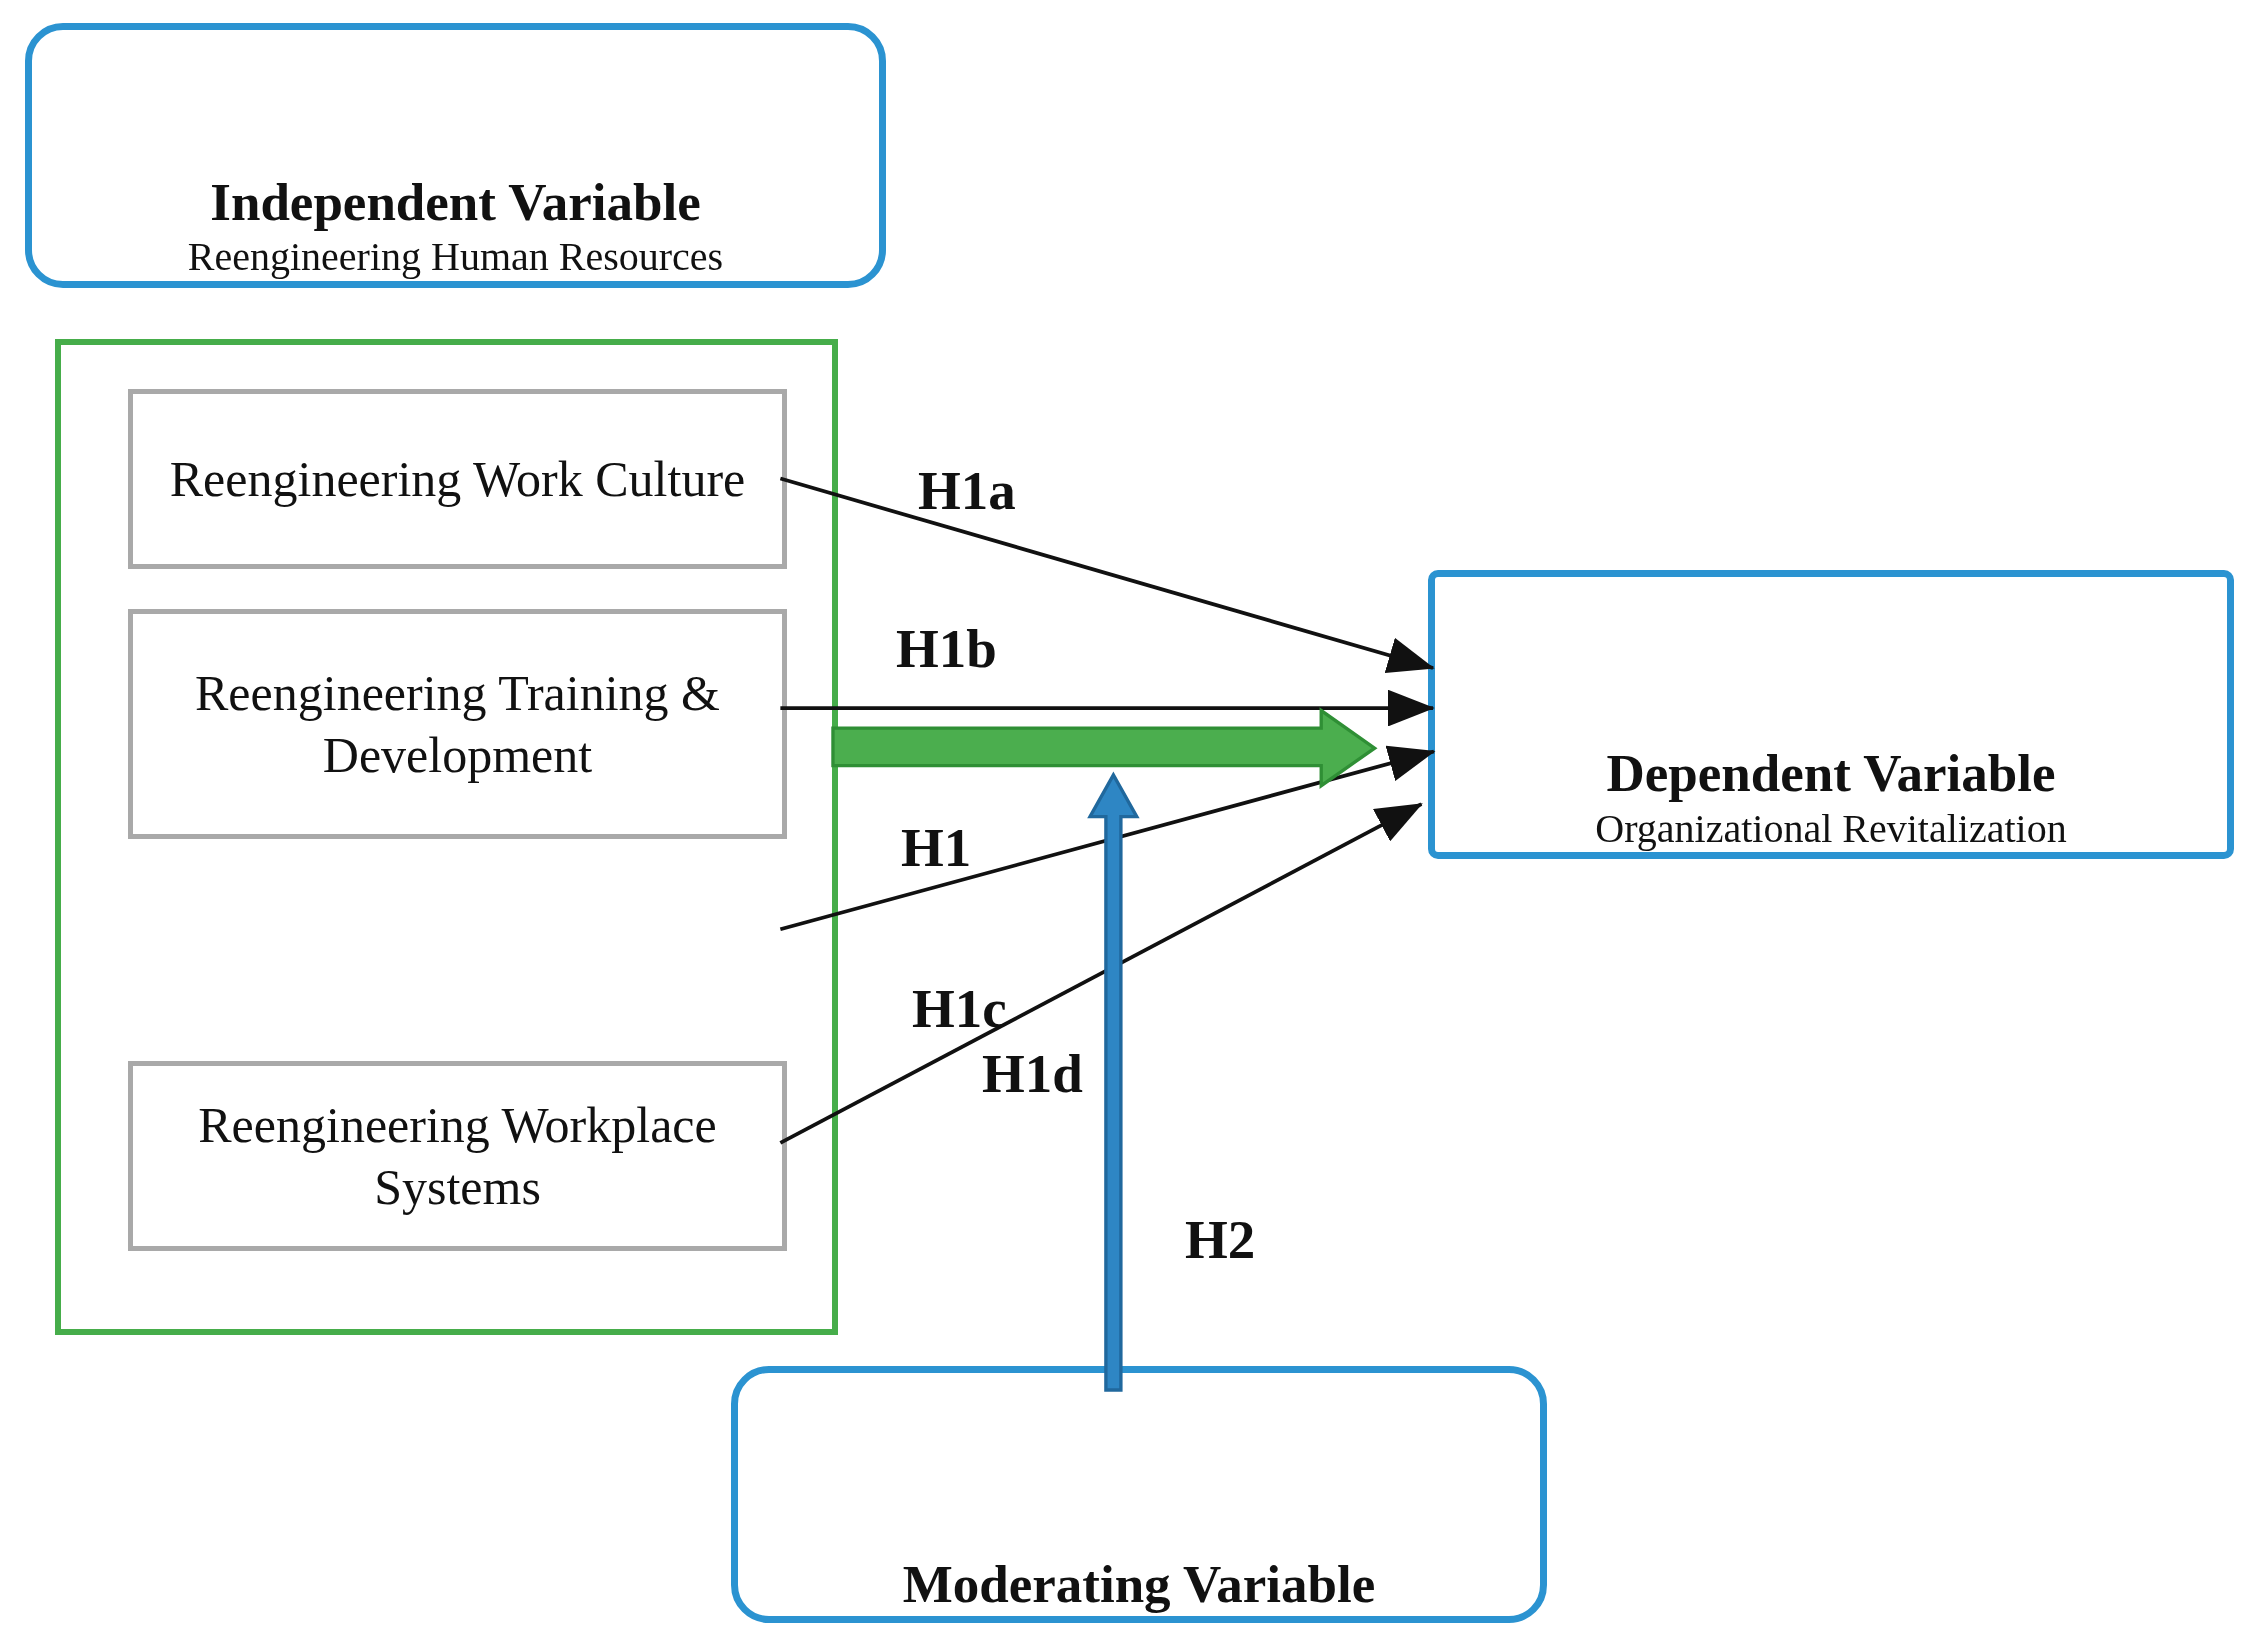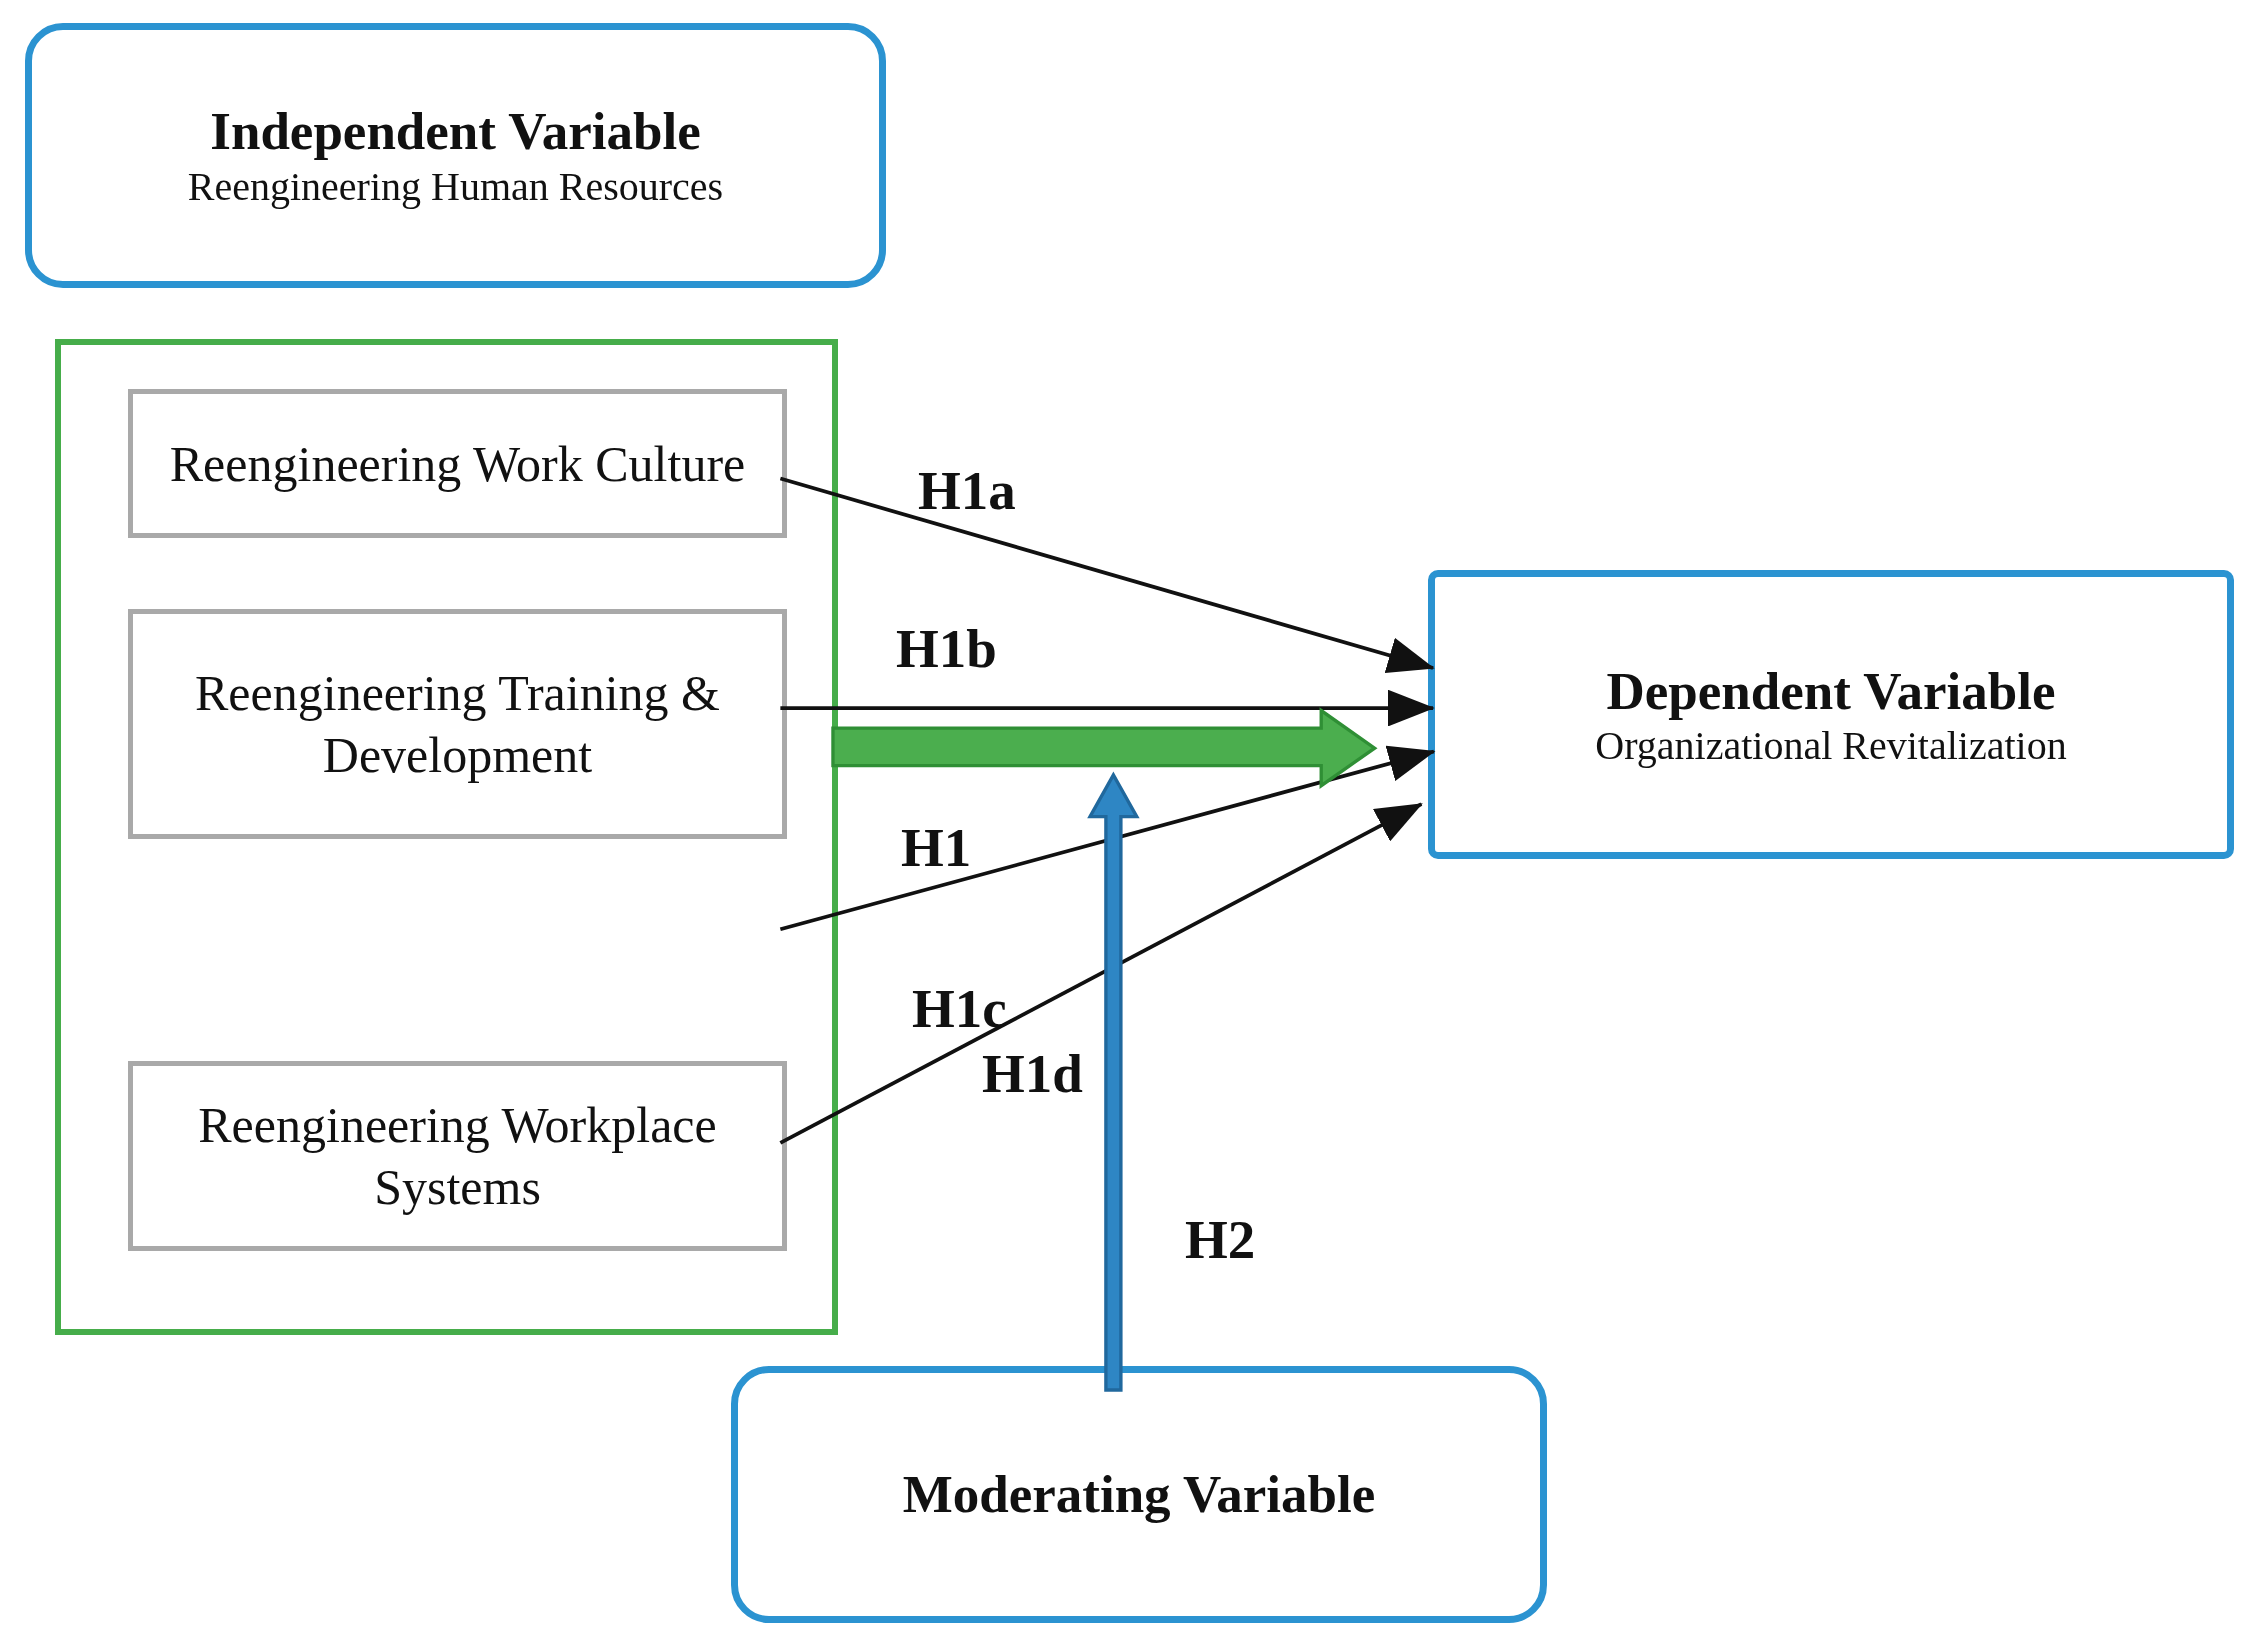--- a/index.html
+++ b/index.html
@@ -1,20 +1,20 @@
 <!DOCTYPE html>
 <html style="font-size:13.4px"><head>
 <meta charset="utf-8">
 <style>
   html,body{margin:0;padding:0;background:#ffffff;}
   body{font-family:"Liberation Serif","DejaVu Serif",serif;color:#111;}
   #canvas{position:relative;width:2261px;height:1634px;background:#fff;overflow:hidden;}
 
   .vbox{position:absolute;box-sizing:border-box;border:7.5px solid #2B93D1;border-radius:38px;
-        background:#fff;display:flex;flex-direction:column;align-items:center;justify-content:center;
+        background:#fff;display:flex;flex-direction:column;align-items:center;justify-content:flex-end;
         text-align:center;z-index:1;}
   .vbox .heading{font-weight:bold;font-size:53px;line-height:1.18;}
   .vbox .sublabel{font-size:40px;line-height:1.18;}
 
   .group-box{position:absolute;box-sizing:border-box;border:6.7px solid #46AD4A;background:#fff;z-index:1;}
 
   .component{position:absolute;box-sizing:border-box;border:5.8px solid #A9A9A9;background:#fff;
              display:flex;align-items:center;justify-content:center;text-align:center;
              font-size:50px;line-height:1.24;z-index:2;}
 
@@ -27,21 +27,21 @@
 
 <div id="canvas">
 
   <div class="vbox" style="left:25px;top:22.5px;width:861px;height:265px;">
     <div class="heading">Independent Variable</div>
     <div class="sublabel">Reengineering Human Resources</div>
   </div>
 
   <div class="group-box" style="left:55px;top:339px;width:783px;height:996px;"></div>
 
-  <div class="component" style="left:128px;top:389px;width:659px;height:149px;text-align:right;">
+  <div class="component" style="left:128px;top:389px;width:659px;height:180px;text-align:right;">
     <span>Reengineering Work Culture</span>
   </div>
   <div class="component" style="left:128px;top:609px;width:659px;height:230px;">
     <span>Reengineering Training &amp; Development</span>
   </div>
   <div class="component" style="left:128px;top:1061px;width:659px;height:190px;">
     <span>Reengineering Workplace Systems</span>
   </div>
 
   <div class="vbox" style="left:1428px;top:570px;width:806px;height:289px;border-radius:10px;">

